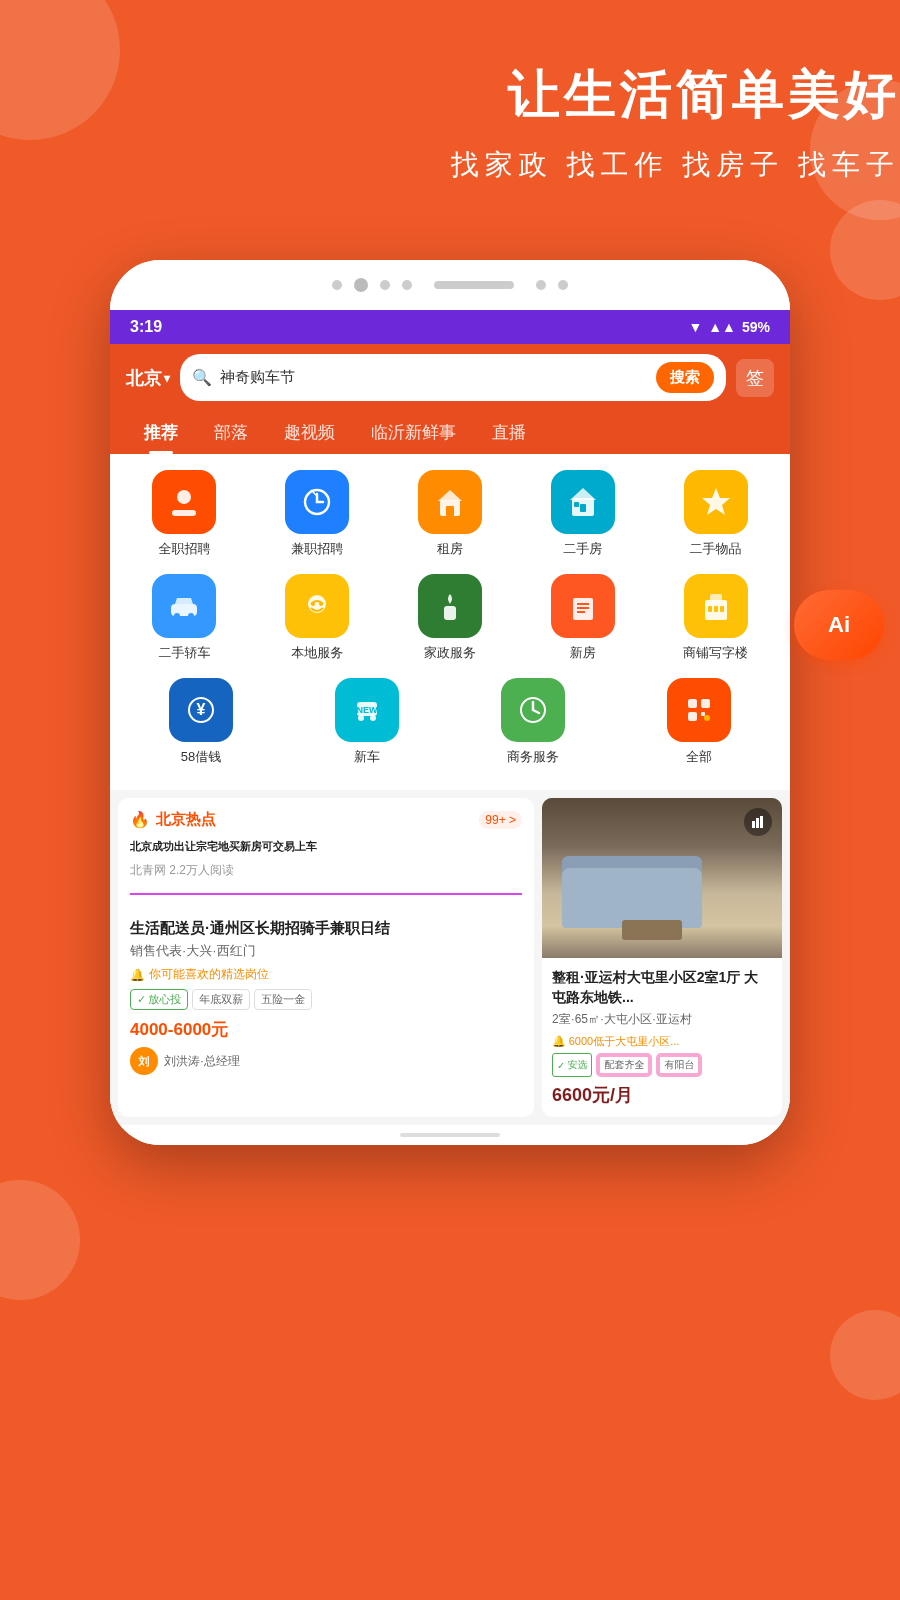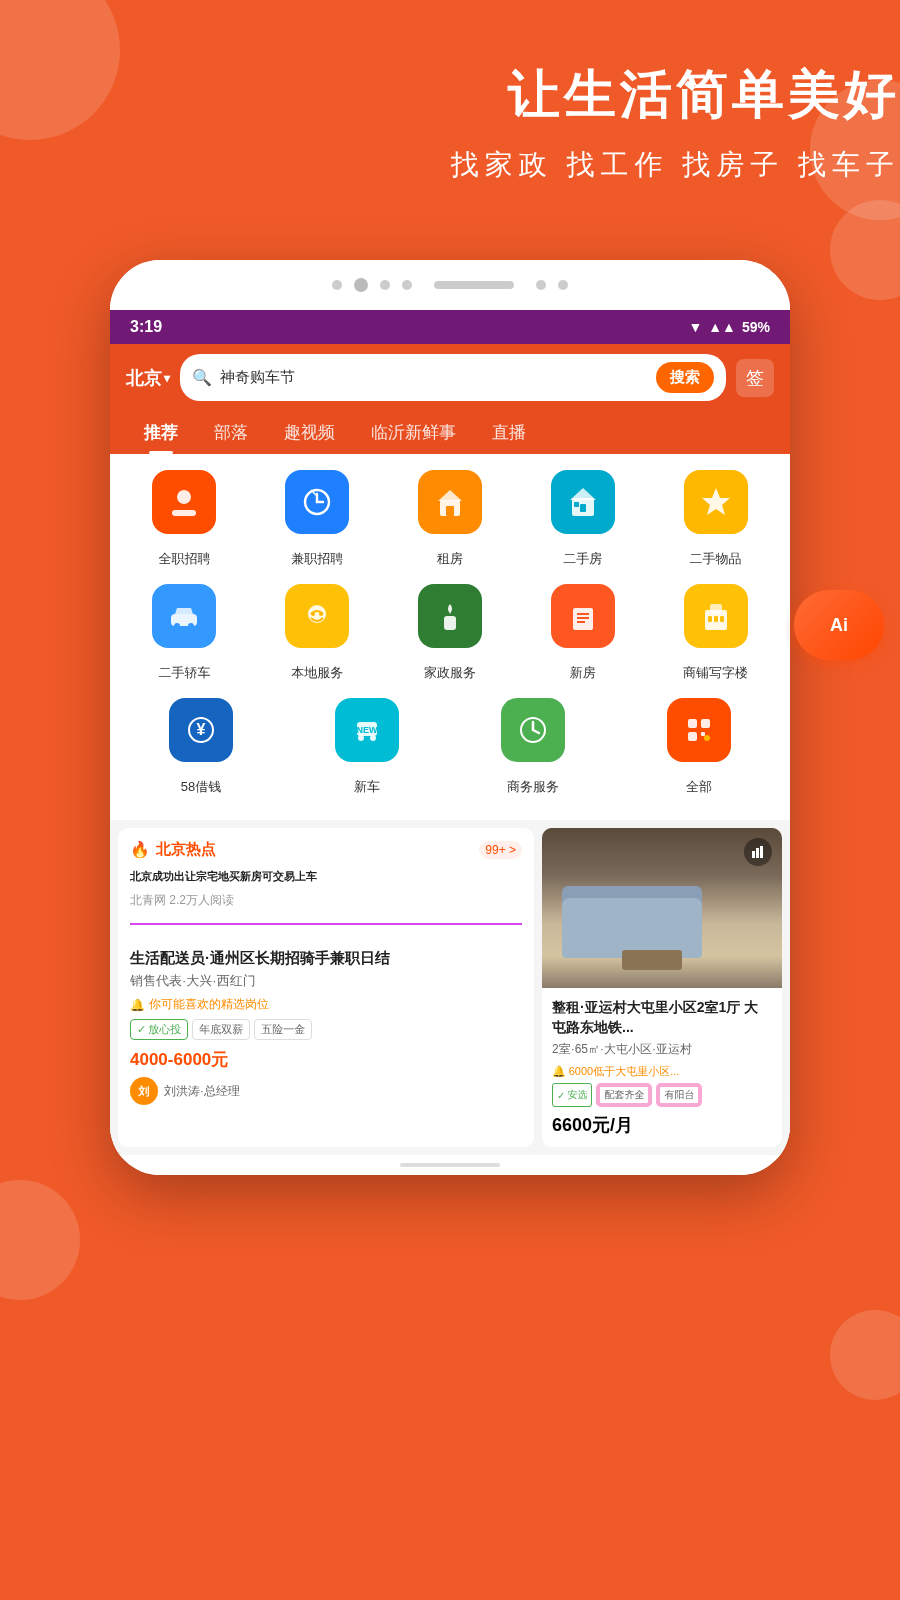--- a/index.html
+++ b/index.html
@@ -80,21 +80,21 @@
     .phone-dot.large { width: 14px; height: 14px; background: #bbb; }
     .phone-speaker {
       width: 80px; height: 8px;
       background: #ccc;
       border-radius: 4px;
       margin: 0 10px;
     }
 
     
     .status-bar {
-      background: #701a75;
+      background: #6d28d9;
       color: white;
       display: flex;
       justify-content: space-between;
       align-items: center;
       padding: 8px 20px;
       font-size: 16px;
       font-weight: 600;
     }
     .status-icons { display: flex; align-items: center; gap: 6px; font-size: 14px; }
 
@@ -184,21 +184,21 @@
     .icons-row {
       display: flex;
       justify-content: space-around;
       padding: 0 8px;
       margin-bottom: 16px;
     }
     .icon-item {
       display: flex;
       flex-direction: column;
       align-items: center;
-      gap: 16px;
+      gap: 6px;
       width: 110px;
     }
     .icon-circle {
       width: 64px; height: 64px;
       border-radius: 16px;
       display: flex; align-items: center; justify-content: center;
       font-size: 32px;
     }
     .icon-label {
       font-size: 13px;
@@ -354,33 +354,33 @@
       display: flex; align-items: center; justify-content: center;
       color: white; font-size: 14px;
     }
     .apt-info { padding: 10px; }
     .apt-title { font-size: 14px; font-weight: 600; color: #222; line-height: 1.4; margin-bottom: 4px; }
     .apt-details { font-size: 12px; color: #666; margin-bottom: 6px; }
     .apt-alert { color: #FF8C00; font-size: 11px; margin-bottom: 4px; display: flex; align-items: center; gap: 3px; }
     .apt-tags { display: flex; gap: 4px; flex-wrap: wrap; margin-bottom: 6px; }
     .apt-tag { border: 1px solid #4CAF50; color: #4CAF50; font-size: 10px; padding: 1px 4px; border-radius: 3px; display: flex; align-items: center; gap: 2px; }
     .apt-tag-gray { border: 4px solid #f9a8d4; color: #666; font-size: 10px; padding: 1px 4px; border-radius: 5px; }
-    .apt-price { color: #000000; font-size: 18px; font-weight: 700; }
+    .apt-price { color: #7f1d1d; font-size: 18px; font-weight: 700; }
 
     
     .ai-fab {
       position: absolute;
       right: 16px;
       top: 590px;
       width: 90px; height: 70px;
       background: linear-gradient(135deg, #FF6B35, #FF4500);
       border-radius: 35px;
       display: flex; flex-direction: column;
       align-items: center; justify-content: center;
-      color: white; font-size: 18px; font-weight: 700;
+      color: white; font-size: 22px; font-weight: 700;
       box-shadow: 0 4px 12px rgba(255,69,0,0.4);
       z-index: 10;
       cursor: pointer;
     }
 
     
     .phone-bottom {
       background: white;
       height: 20px;
       display: flex; align-items: center; justify-content: center;

